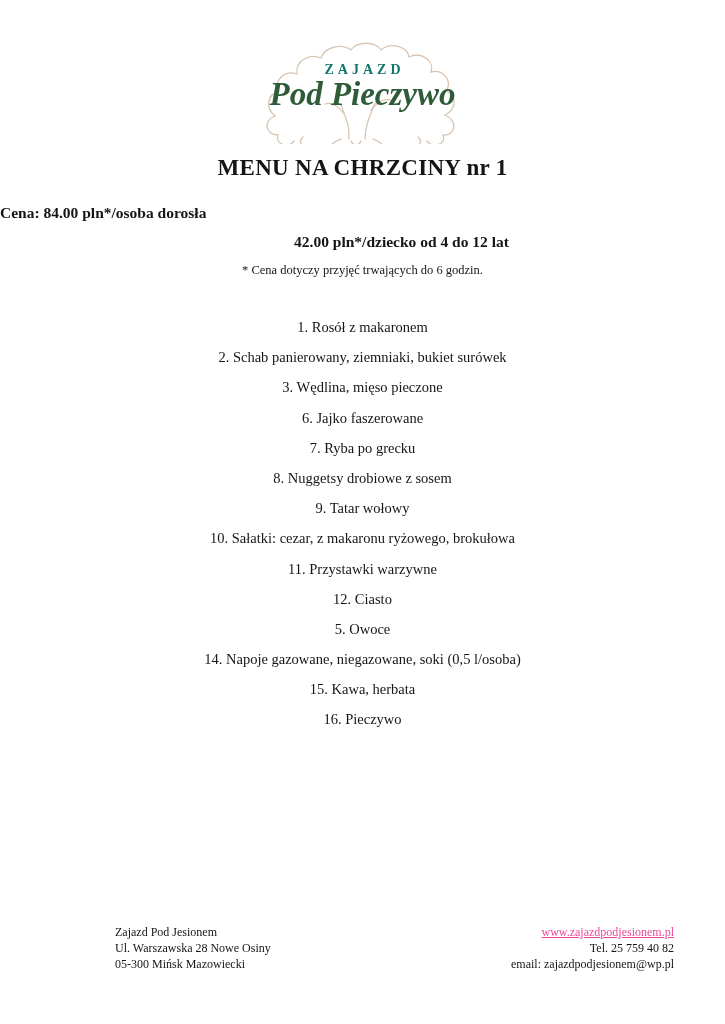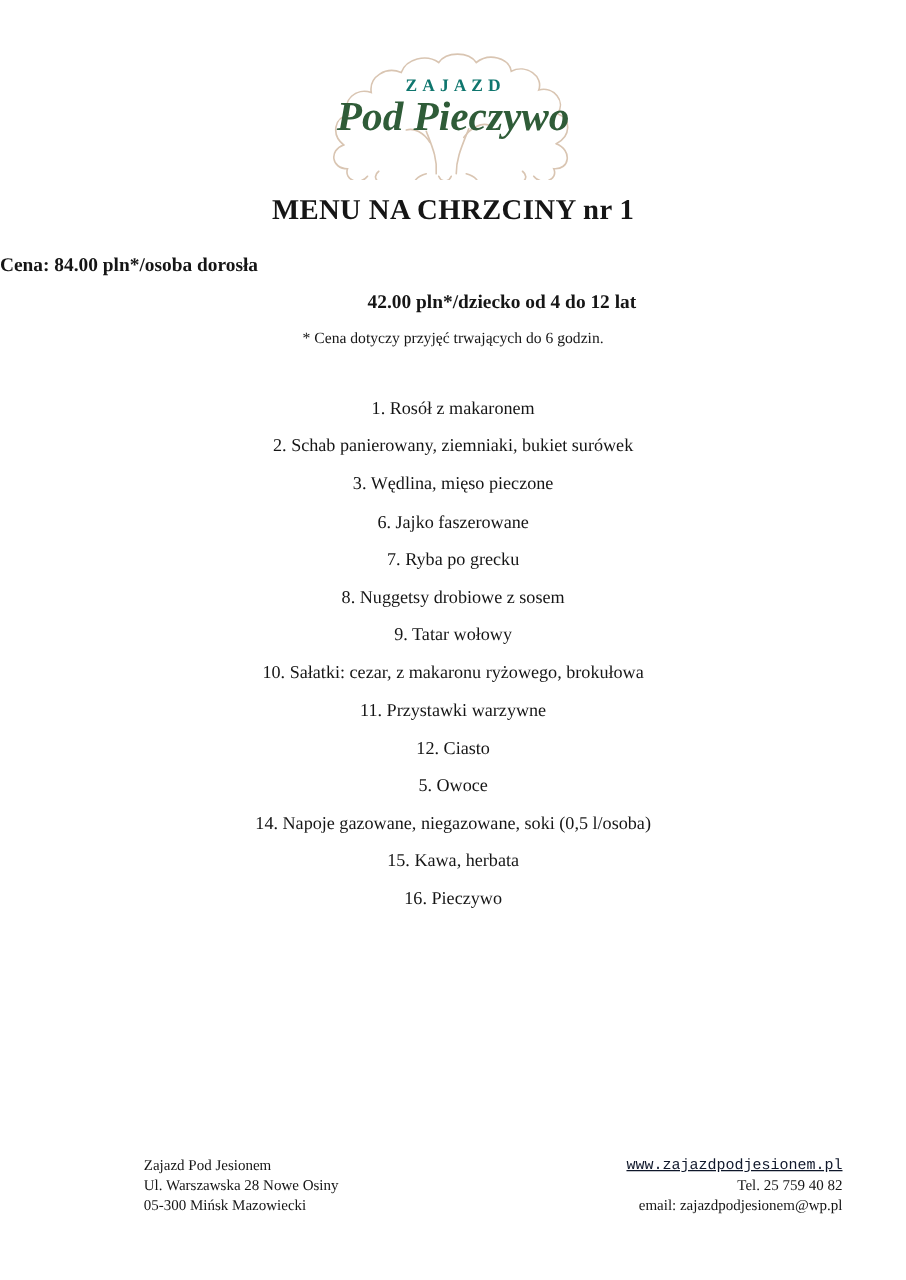--- a/index.html
+++ b/index.html
@@ -116,25 +116,24 @@
     top: 924px;
     left: 83px;
     width: 559px;
     font-size: 12px;
     line-height: 16px;
     margin-left: 32px;
   }
   .footer-left { float: left; text-align: left; }
   .footer-right { float: right; text-align: right; }
   .footer-link {
-    color: #0f172a;
+    color: #ec4899;
     text-decoration: underline;
     cursor: pointer;
     display: block;
-    font-family: Liberation Mono, monospace;
   }
 </style>
 </head>
 <body>
 
 <div class="page">
 
   <div class="logo-wrap">
     <svg class="tree-svg" width="240" height="102" viewBox="0 0 240 102" fill="none" stroke="#d9c5b2" stroke-width="1.3" stroke-linecap="round">
       <path d="M32,74 C22,66 24,52 36,50 C30,38 42,28 54,32 C52,19 66,11 78,16 C82,5 98,1 108,8 C114,-1 132,-1 138,8 C148,0 164,4 166,15 C178,9 192,19 188,30 C200,27 210,39 203,49 C214,53 214,67 202,73"></path>

